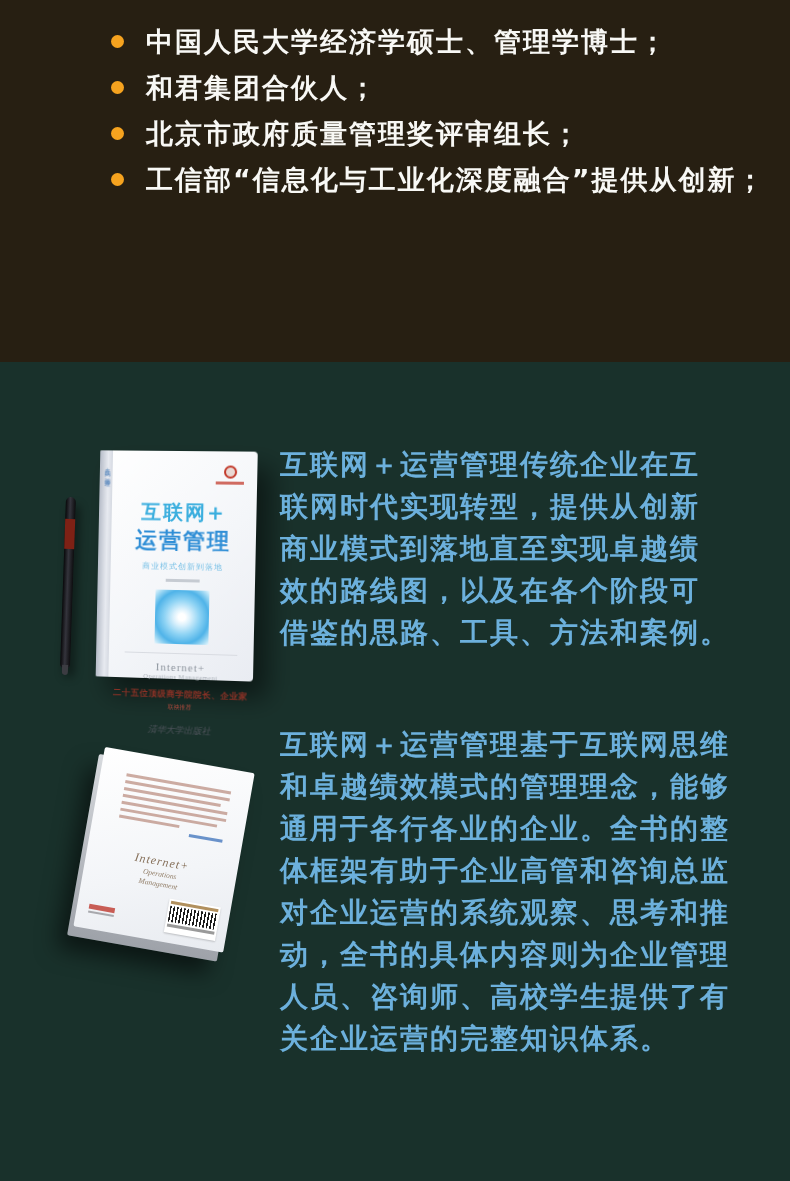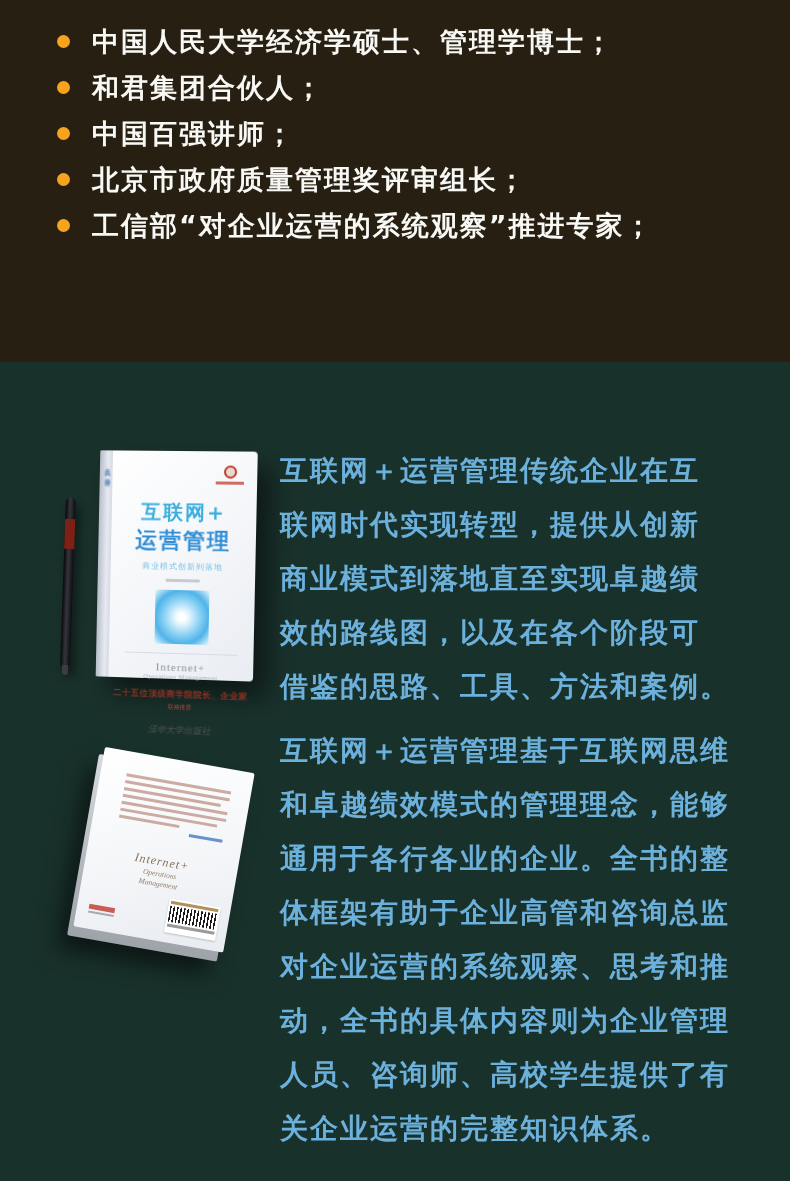--- a/index.html
+++ b/index.html
@@ -1,31 +1,31 @@
 <!DOCTYPE html>
 <html><head>
 <meta charset="utf-8">
 <style>
   html,body{margin:0;padding:0;background:#0d0d0d;}
   .page{position:relative;width:790px;height:1181px;overflow:hidden;
         font-family:"DejaVu Sans","Liberation Sans",sans-serif;}
 
   
   .credentials{position:absolute;left:0;top:0;width:790px;height:362px;background:#271f12;}
-  .cred-list{list-style:none;margin:0;padding:19px 0 0 54px;}
+  .cred-list{list-style:none;margin:0;padding:19px 0 0 108px;}
   .cred-item{display:flex;align-items:flex-start;min-height:46px;}
   .bullet{flex:none;width:13px;height:13px;border-radius:50%;background:#f6a31f;margin:16px 22px 0 3px;}
   .cred-text{font-size:27px;font-weight:700;color:#f8f8f5;letter-spacing:2px;
              line-height:46px;white-space:pre-line;max-width:640px;}
 
   
   .books{position:absolute;left:0;top:362px;width:790px;height:819px;background:#19312b;}
 
   .desc{position:absolute;margin:0;font-size:28px;font-weight:700;letter-spacing:2px;
-        line-height:54px;color:#6cb0dc;white-space:pre-line;}
+        line-height:42px;color:#6cb0dc;white-space:pre-line;}
   .desc.p1{left:280px;top:82px;}
   .desc.p2{left:280px;top:362px;}
 
   
   .photo1{position:absolute;left:55px;top:83px;width:215px;height:260px;}
   .pen{position:absolute;left:8px;top:52px;width:10px;height:172px;border-radius:5px;
        background:linear-gradient(90deg,#08080a,#34343c 45%,#0c0c0e);
        transform:rotate(2deg);box-shadow:4px 8px 10px rgba(0,0,0,.45);}
   .pen-band{position:absolute;left:0;top:22px;width:100%;height:30px;background:#7e2115;}
   .pen-tip{position:absolute;left:2px;bottom:-6px;width:6px;height:10px;background:#3c3c42;border-radius:0 0 3px 3px;}
@@ -95,29 +95,25 @@
       <li class="cred-item">
         <span class="bullet"></span>
         <span class="cred-text">中国人民大学经济学硕士、管理学博士；</span>
       </li>
       <li class="cred-item">
         <span class="bullet"></span>
         <span class="cred-text">和君集团合伙人；</span>
       </li>
       <li class="cred-item">
         <span class="bullet"></span>
-        <span class="cred-text">中国百强讲师；</span>
-      </li>
-      <li class="cred-item">
-        <span class="bullet"></span>
         <span class="cred-text">北京市政府质量管理奖评审组长；</span>
       </li>
       <li class="cred-item">
         <span class="bullet"></span>
-        <span class="cred-text">工信部“对企业运营的系统观察”推进专家；</span>
+        <span class="cred-text">工信部“信息化与工业化深度融合”提供从创新；</span>
       </li>
     </ul>
   </section>
 
   <section class="books">
 
     <div class="photo1">
       <div class="pen">
         <div class="pen-band"></div>
         <div class="pen-tip"></div>

